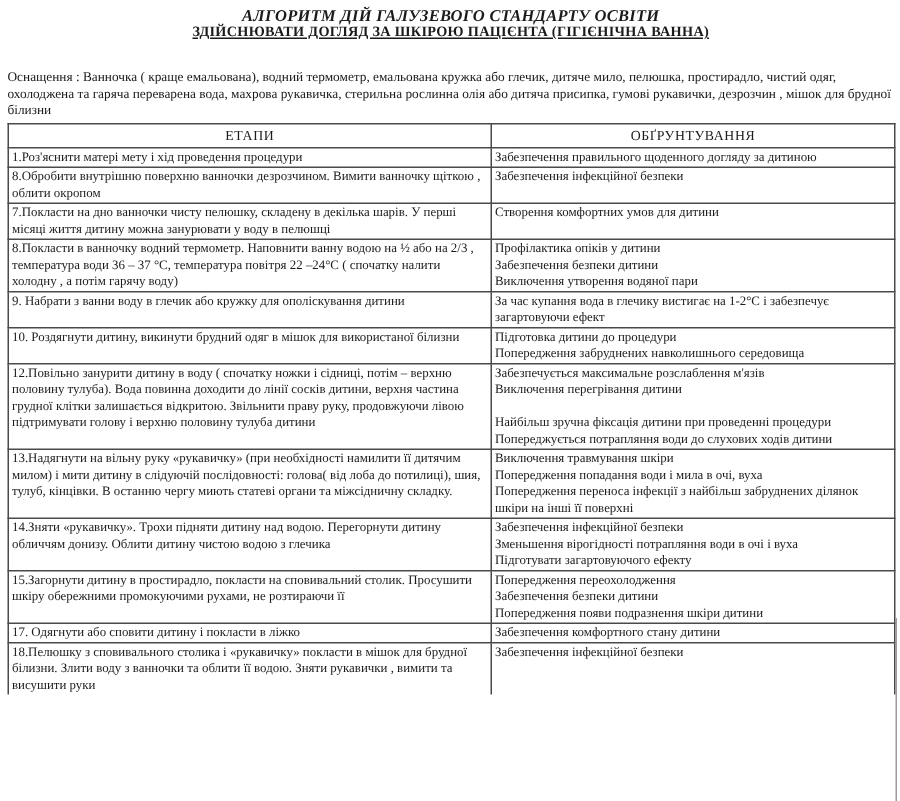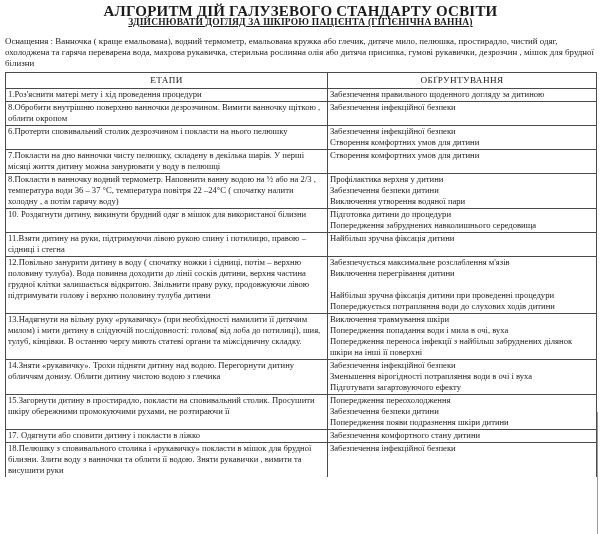--- a/index.html
+++ b/index.html
@@ -14,32 +14,33 @@
     width: 600px;
     height: 534px;
     background: #ffffff;
     box-sizing: border-box;
     padding: 6px 4px 0 5px;
     overflow: hidden;
   }
   .doc-title {
     text-align: center;
     font-weight: bold;
-    font-size: 15px;
+    font-size: 11px;
     line-height: 11px;
     letter-spacing: 0.2px;
+    font-style: italic;
   }
   .doc-subtitle {
     text-align: center;
     font-weight: bold;
     font-size: 9.5px;
     line-height: 11px;
     text-decoration: underline;
     letter-spacing: 0.2px;
-    margin-bottom: 8px;
+    margin-bottom: 18px;
   }
   .equipment {
     font-size: 8.9px;
     line-height: 11px;
     margin-bottom: 3px;
     text-align: left;
   }
   table.alg-table {
     border-collapse: collapse;
     table-layout: fixed;
@@ -106,51 +107,44 @@
             <div class="just-line">Забезпечення правильного щоденного догляду за дитиною</div>
           </td>
         </tr>
         <tr>
           <td>8.Обробити внутрішню поверхню ванночки дезрозчином. Вимити ванночку щіткою , облити окропом</td>
           <td>
             <div class="just-line">Забезпечення інфекційної безпеки</div>
           </td>
         </tr>
         <tr>
-          <td>6.Протерти сповивальний столик дезрозчином і покласти на нього пелюшку</td>
-          <td>
-            <div class="just-line">Забезпечення інфекційної безпеки</div>
-            <div class="just-line">Створення комфортних умов для дитини</div>
-          </td>
-        </tr>
-        <tr>
           <td>7.Покласти на дно ванночки чисту пелюшку, складену в декілька шарів. У перші місяці життя дитину можна занурювати у воду в пелюшці</td>
           <td>
             <div class="just-line">Створення комфортних умов для дитини</div>
           </td>
         </tr>
         <tr>
           <td>8.Покласти в ванночку водний термометр. Наповнити ванну водою на ½ або на 2/3 , температура води 36 – 37 °С, температура повітря 22 –24°С ( спочатку налити холодну , а потім гарячу воду)</td>
           <td>
-            <div class="just-line">Профілактика верхня у дитини</div>
+            <div class="just-line">Профілактика опіків у дитини</div>
             <div class="just-line">Забезпечення безпеки дитини</div>
             <div class="just-line">Виключення утворення водяної пари</div>
+          </td>
+        </tr>
+        <tr>
+          <td>9. Набрати з ванни воду в глечик або кружку для ополіскування дитини</td>
+          <td>
+            <div class="just-line">За час купання вода в глечику вистигає на 1-2°С і забезпечує загартовуючи ефект</div>
           </td>
         </tr>
         <tr>
           <td>10. Роздягнути дитину, викинути брудний одяг в мішок для використаної білизни</td>
           <td>
             <div class="just-line">Підготовка дитини до процедури</div>
             <div class="just-line">Попередження забруднених навколишнього середовища</div>
-          </td>
-        </tr>
-        <tr>
-          <td>11.Взяти дитину на руки, підтримуючи лівою рукою спину і потилицю, правою – сідниці і стегна</td>
-          <td>
-            <div class="just-line">Найбільш зручна фіксація дитини</div>
           </td>
         </tr>
         <tr>
           <td>12.Повільно занурити дитину в воду ( спочатку ножки і сідниці, потім – верхню половину тулуба). Вода повинна доходити до лінії сосків дитини, верхня частина грудної клітки залишається відкритою. Звільнити праву руку, продовжуючи лівою підтримувати  голову і верхню половину тулуба дитини</td>
           <td>
             <div class="just-line">Забезпечується максимальне розслаблення м'язів</div>
             <div class="just-line">Виключення перегрівання дитини</div>
             <div class="just-line"></div>
             <div class="just-line">Найбільш зручна фіксація дитини при проведенні процедури</div>
             <div class="just-line">Попереджується потрапляння води до слухових ходів дитини</div>

